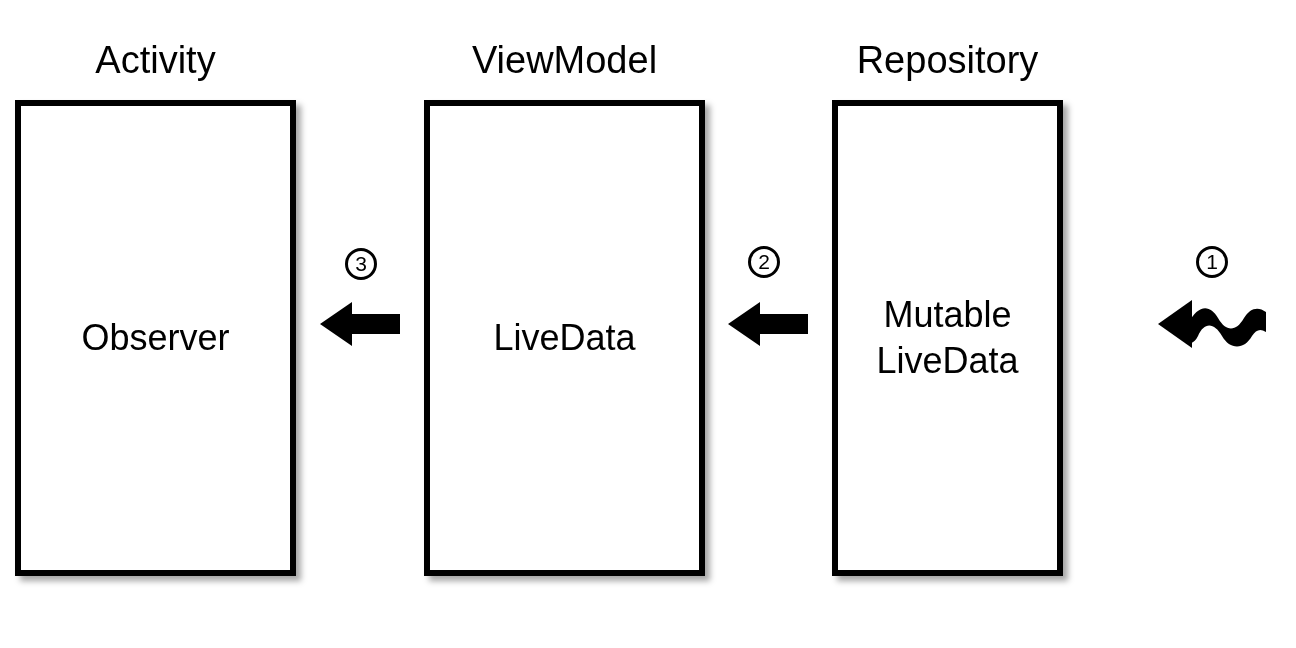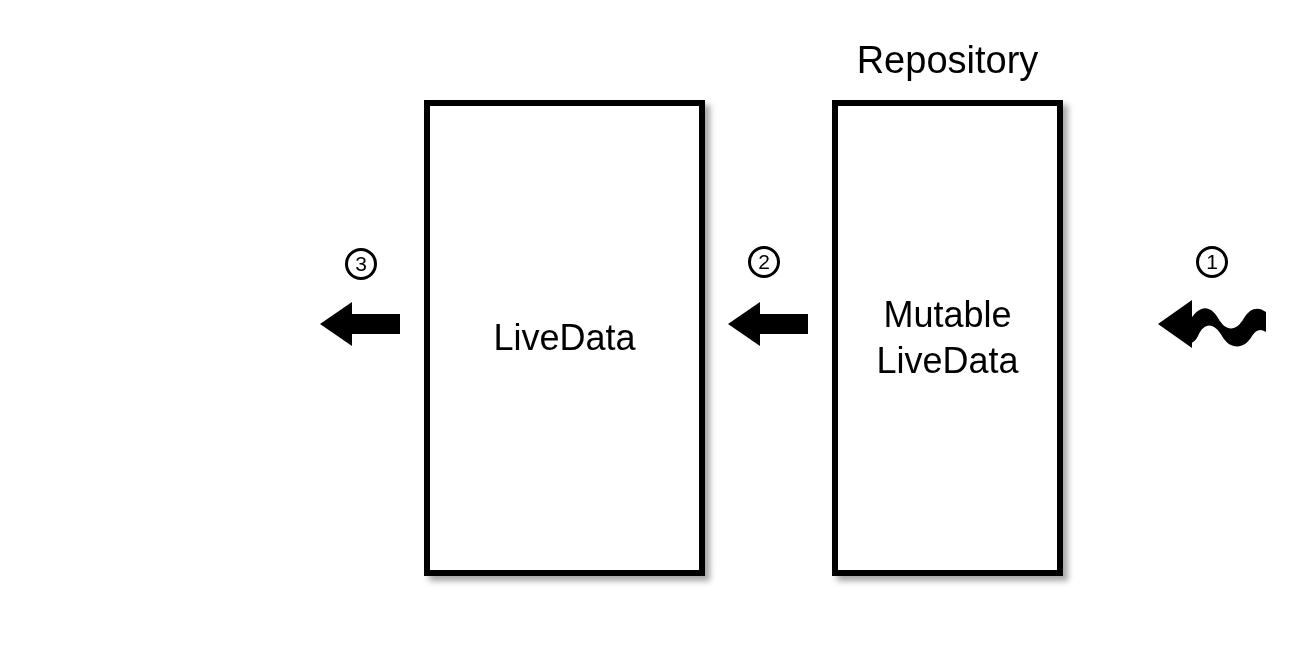--- a/index.html
+++ b/index.html
@@ -86,22 +86,28 @@
   .arrow svg {
     display: block;
     overflow: visible;
   }
 </style>
 </head>
 <body>
 
 <div id="canvas">
 
+  <div class="component" id="component-0" style="left: 15px; top: 100px; width: 281px; height: 476px;">
+    <div class="component-title">Activity</div>
+    <div class="component-box"></div>
+    <div class="component-label">Observer</div>
+  </div>
 
   <div class="component" id="component-1" style="left: 424px; top: 100px; width: 281px; height: 476px;">
+    <div class="component-title">ViewModel</div>
     <div class="component-box"></div>
     <div class="component-label">LiveData</div>
   </div>
 
   <div class="component" id="component-2" style="left: 832px; top: 100px; width: 231px; height: 476px;">
     <div class="component-title">Repository</div>
     <div class="component-box"></div>
     <div class="component-label">Mutable
 LiveData</div>
   </div>

